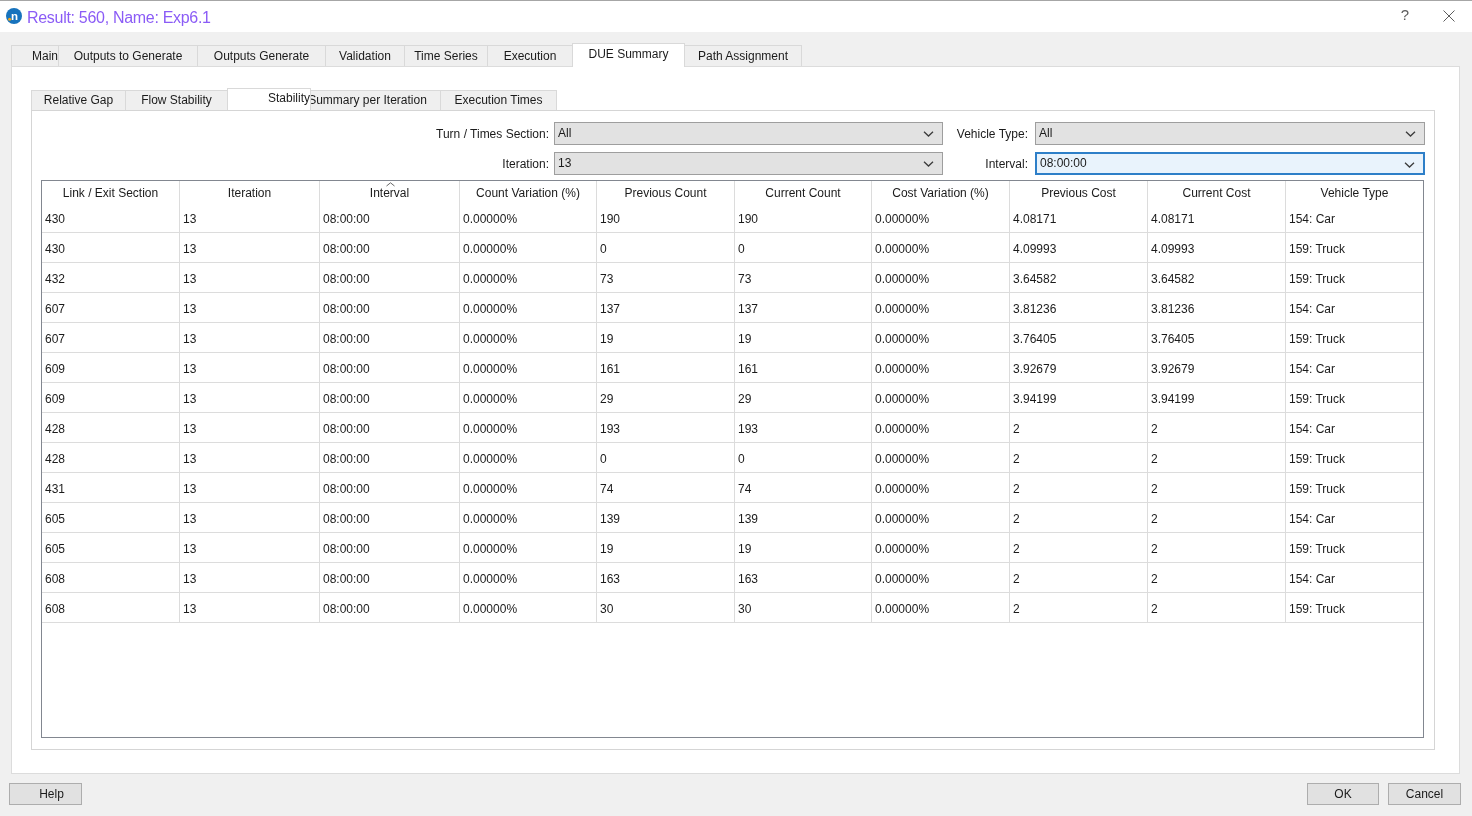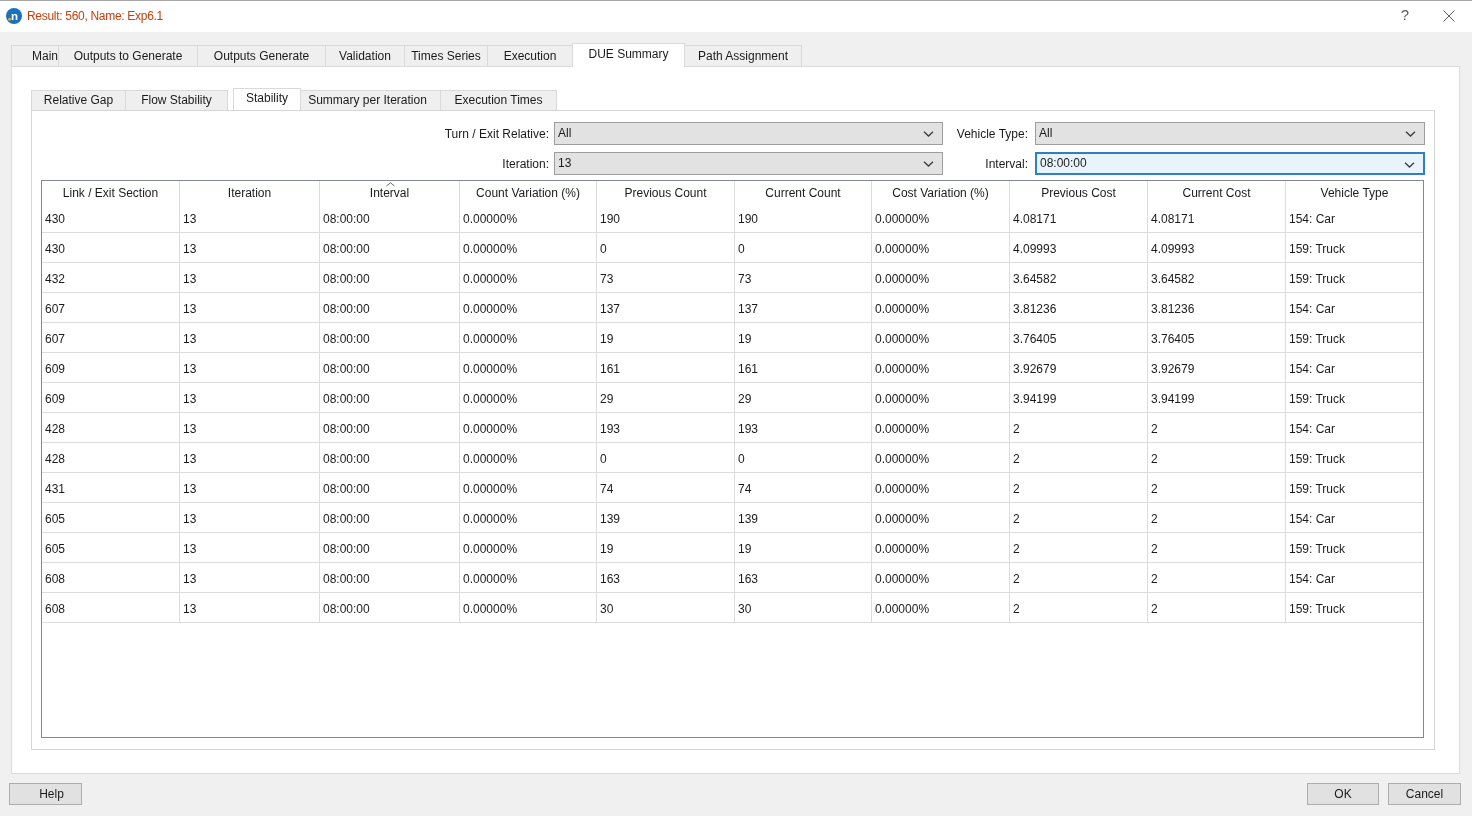--- a/index.html
+++ b/index.html
@@ -1,19 +1,19 @@
 <!DOCTYPE html>
 <html><head><meta charset="utf-8"><title>Result</title><style>
 
 *{margin:0;padding:0;box-sizing:border-box;}
 html,body{width:1472px;height:816px;overflow:hidden;}
 body{font-family:"Liberation Sans",sans-serif;font-size:12px;color:#1b1b1b;background:#f0f0f0;position:relative;}
 .abs{position:absolute;}
 #titlebar{left:0;top:0;width:1472px;height:32px;background:#fff;border-top:1px solid #a6a6a6;}
-#title{left:27px;top:9px;color:#c2410c;font-size:12px;letter-spacing:-0.3px;}
+#title{left:27px;top:9px;color:#8b5cf6;font-size:16px;letter-spacing:-0.3px;}
 #appicon{left:6px;top:8px;width:16px;height:16px;}
 #qbtn{left:1392px;top:6px;width:26px;height:20px;color:#5c5c5c;font-size:15px;text-align:center;}
 #xbtn{left:1438px;top:10px;width:22px;height:12px;text-align:center;}
 .tab1{top:45px;height:21px;background:#efefef;border:1px solid #d9d9d9;border-bottom:none;
  text-align:center;line-height:20px;color:#1b1b1b;}
 .tab1.act{top:43px;height:24px;background:#fff;z-index:3;}
 #pane1{left:11px;top:66px;width:1449px;height:708px;background:#fff;border:1px solid #dcdcdc;z-index:1;}
 .tab2{top:90px;height:20px;background:#efefef;border:1px solid #d9d9d9;border-bottom:none;
  text-align:center;line-height:19px;z-index:2;}
 .tab2.act{top:88px;height:22px;background:#fff;z-index:3;}
@@ -44,31 +44,31 @@
 <div class="abs" id="title">Result: 560, Name: Exp6.1</div>
 <div class="abs" id="qbtn">?</div>
 <svg class="abs" id="xbtn" width="12" height="12" viewBox="0 0 12 12">
     <path d="M0.5,0.5 L11.5,11.5 M11.5,0.5 L0.5,11.5" stroke="#5c5c5c" stroke-width="1"></path>
   </svg>
 <div class="abs" id="pane1"></div>
 <div class="abs tab1" style="left:11px;width:48px;text-align:right;">Main</div>
 <div class="abs tab1" style="left:58px;width:140px;">Outputs to Generate</div>
 <div class="abs tab1" style="left:197px;width:129px;">Outputs Generate</div>
 <div class="abs tab1" style="left:325px;width:80px;">Validation</div>
-<div class="abs tab1" style="left:404px;width:84px;">Times Series</div>
+<div class="abs tab1" style="left:404px;width:84px;">Time Series</div>
 <div class="abs tab1" style="left:487px;width:86px;">Execution</div>
 <div class="abs tab1 act" style="left:572px;width:113px;">DUE Summary</div>
 <div class="abs tab1" style="left:684px;width:118px;">Path Assignment</div>
 <div class="abs" id="pane2"></div>
 <div class="abs tab2" style="left:31px;width:95px;">Relative Gap</div>
 <div class="abs tab2" style="left:125px;width:103px;">Flow Stability</div>
-<div class="abs tab2 act" style="left:233px;width:68px;">Stability</div>
+<div class="abs tab2 act" style="left:227px;width:84px;text-align:right;">Stability</div>
 <div class="abs tab2" style="left:294px;width:147px;">Summary per Iteration</div>
 <div class="abs tab2" style="left:440px;width:117px;">Execution Times</div>
-<div class="abs lbl" style="left:380px;top:127px;width:169px;z-index:4;">Turn / Exit Relative:</div>
+<div class="abs lbl" style="left:380px;top:127px;width:169px;z-index:4;">Turn / Times Section:</div>
 <div class="abs lbl" style="left:380px;top:157px;width:169px;z-index:4;">Iteration:</div>
 <div class="abs lbl" style="left:920px;top:127px;width:108px;z-index:4;">Vehicle Type:</div>
 <div class="abs lbl" style="left:920px;top:157px;width:108px;z-index:4;">Interval:</div>
 <div class="abs dd" style="left:554px;top:122px;width:389px;">All<svg class="chev" width="11" height="6" viewBox="0 0 11 6">
       <polyline points="1,0.8 5.5,5 10,0.8" fill="none" stroke="#3c3c3c" stroke-width="1.3"></polyline>
     </svg></div>
 <div class="abs dd" style="left:1035px;top:122px;width:390px;">All<svg class="chev" width="11" height="6" viewBox="0 0 11 6">
       <polyline points="1,0.8 5.5,5 10,0.8" fill="none" stroke="#3c3c3c" stroke-width="1.3"></polyline>
     </svg></div>
 <div class="abs dd" style="left:554px;top:152px;width:389px;">13<svg class="chev" width="11" height="6" viewBox="0 0 11 6">

